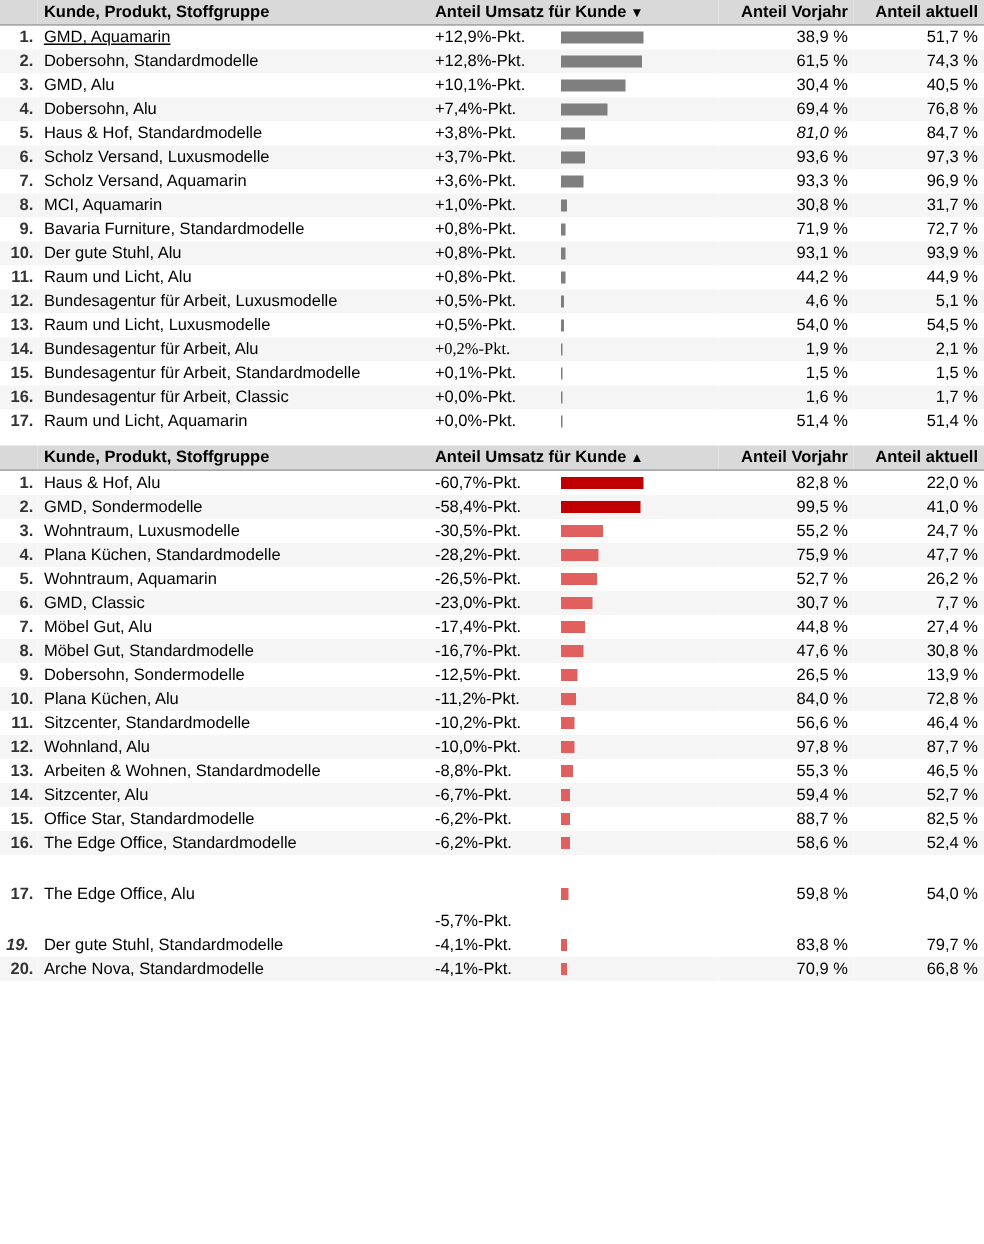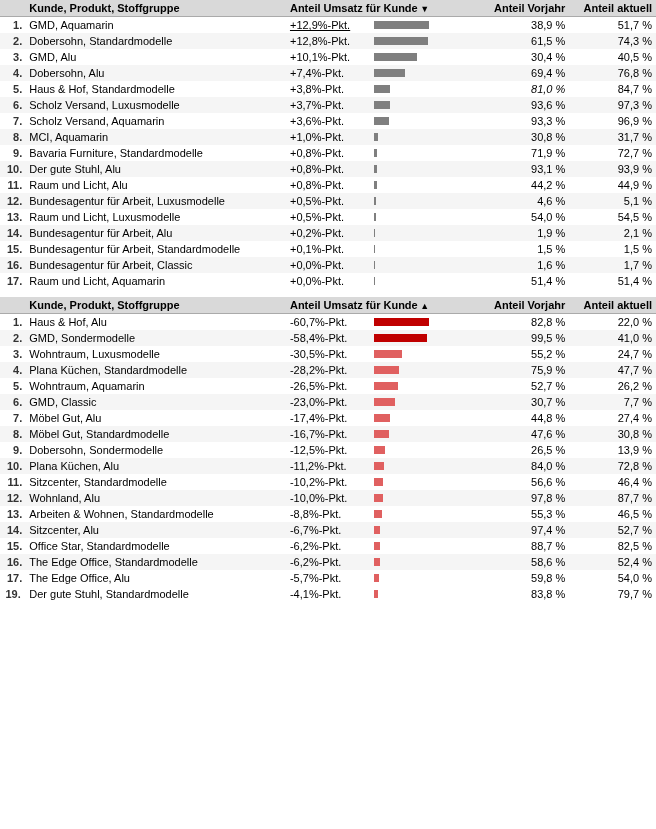--- a/index.html
+++ b/index.html
@@ -97,24 +97,24 @@
         <th style="width:22px;"></th>
         <th style="width:230px; text-align:left;">Kunde, Produkt, Stoffgruppe</th>
         <th class="sortable-down" style="width:170px; text-align:left;">Anteil Umsatz für Kunde</th>
         <th style="width:80px; text-align:right;">Anteil Vorjahr</th>
         <th style="width:70px; text-align:right;">Anteil aktuell</th>
       </tr>
     </thead>
     <tbody id="table1-body">
     <tr style="background: rgb(255, 255, 255);">
       <td class="col-rank" style="width:22px; text-align:right; padding-right:3px;">1.</td>
-      <td class="col-name" style="width:230px;">GMD, Aquamarin</td>
-      <td class="col-umsatz" style="width:170px;">
-        <div class="bar-cell">
-          <span style="color:#000; min-width:80px; display:inline-block;text-decoration:underline;">+12,9%-Pkt.</span>
+      <td class="col-name" style="width:230px;text-decoration:underline;">GMD, Aquamarin</td>
+      <td class="col-umsatz" style="width:170px;">
+        <div class="bar-cell">
+          <span style="color:#000; min-width:80px; display:inline-block;">+12,9%-Pkt.</span>
           <span class="bar-pos" style="width:55px;"></span>
         </div>
       </td>
       <td class="col-vorjahr" style="width:80px; text-align:right;">38,9 %</td>
       <td class="col-aktuell" style="width:70px; text-align:right;">51,7 %</td>
     </tr>
         <tr style="background: rgb(245, 245, 245);">
       <td class="col-rank" style="width:22px; text-align:right; padding-right:3px;">2.</td>
       <td class="col-name" style="width:230px;">Dobersohn, Standardmodelle</td>
       <td class="col-umsatz" style="width:170px;">
@@ -254,21 +254,21 @@
           <span style="color:#000; min-width:80px; display:inline-block;">+0,5%-Pkt.</span>
           <span class="bar-pos" style="width:2px;"></span>
         </div>
       </td>
       <td class="col-vorjahr" style="width:80px; text-align:right;">54,0 %</td>
       <td class="col-aktuell" style="width:70px; text-align:right;">54,5 %</td>
     </tr>
         <tr style="background: rgb(245, 245, 245);">
       <td class="col-rank" style="width:22px; text-align:right; padding-right:3px;">14.</td>
       <td class="col-name" style="width:230px;">Bundesagentur für Arbeit, Alu</td>
-      <td class="col-umsatz" style="width:170px;">
+      <td class="col-umsatz" style="width:170px;font-family:Liberation Serif, serif;">
         <div class="bar-cell">
           <span style="color:#000; min-width:80px; display:inline-block;">+0,2%-Pkt.</span>
           <span class="bar-pos" style="width:1px;"></span>
         </div>
       </td>
       <td class="col-vorjahr" style="width:80px; text-align:right;">1,9 %</td>
       <td class="col-aktuell" style="width:70px; text-align:right;">2,1 %</td>
     </tr>
         <tr style="background: rgb(255, 255, 255);">
       <td class="col-rank" style="width:22px; text-align:right; padding-right:3px;">15.</td>
@@ -480,21 +480,21 @@
     </tr>
         <tr style="background: rgb(245, 245, 245);">
       <td class="col-rank" style="width:22px; text-align:right; padding-right:3px;">14.</td>
       <td class="col-name" style="width:230px;">Sitzcenter, Alu</td>
       <td class="col-umsatz" style="width:170px;">
         <div class="bar-cell">
           <span style="color:#000; min-width:80px; display:inline-block;">-6,7%-Pkt.</span>
           <span class="bar-neg" style="width:6px;"></span>
         </div>
       </td>
-      <td class="col-vorjahr" style="width:80px; text-align:right;">97,4 %</td>
+      <td class="col-vorjahr" style="width:80px; text-align:right;">59,4 %</td>
       <td class="col-aktuell" style="width:70px; text-align:right;">52,7 %</td>
     </tr>
         <tr style="background: rgb(255, 255, 255);">
       <td class="col-rank" style="width:22px; text-align:right; padding-right:3px;">15.</td>
       <td class="col-name" style="width:230px;">Office Star, Standardmodelle</td>
       <td class="col-umsatz" style="width:170px;">
         <div class="bar-cell">
           <span style="color:#000; min-width:80px; display:inline-block;">-6,2%-Pkt.</span>
           <span class="bar-neg" style="width:6px;"></span>
         </div>
@@ -512,34 +512,46 @@
         </div>
       </td>
       <td class="col-vorjahr" style="width:80px; text-align:right;">58,6 %</td>
       <td class="col-aktuell" style="width:70px; text-align:right;">52,4 %</td>
     </tr>
         <tr style="background: rgb(255, 255, 255);">
       <td class="col-rank" style="width:22px; text-align:right; padding-right:3px;">17.</td>
       <td class="col-name" style="width:230px;">The Edge Office, Alu</td>
       <td class="col-umsatz" style="width:170px;">
         <div class="bar-cell">
-          <span style="color:#000; min-width:80px; display:inline-block;">-5,7%-Pkt.</span>
+          <span style="color:#000; min-width:80px; display:inline-block;margin-top:36px;">-5,7%-Pkt.</span>
           <span class="bar-neg" style="width:5px;"></span>
         </div>
       </td>
       <td class="col-vorjahr" style="width:80px; text-align:right;">59,8 %</td>
       <td class="col-aktuell" style="width:70px; text-align:right;">54,0 %</td>
     </tr>
         <tr style="background: rgb(255, 255, 255);">
-      <td class="col-rank" style="width:22px; text-align:center; padding-right:3px;">19.</td>
+      <td class="col-rank" style="width:22px; text-align:left; padding-right:3px;font-style:italic;">19.</td>
       <td class="col-name" style="width:230px;">Der gute Stuhl, Standardmodelle</td>
       <td class="col-umsatz" style="width:170px;">
         <div class="bar-cell">
           <span style="color:#000; min-width:80px; display:inline-block;">-4,1%-Pkt.</span>
           <span class="bar-neg" style="width:4px;"></span>
         </div>
       </td>
       <td class="col-vorjahr" style="width:80px; text-align:right;">83,8 %</td>
       <td class="col-aktuell" style="width:70px; text-align:right;">79,7 %</td>
+    </tr>
+        <tr style="background: rgb(245, 245, 245);">
+      <td class="col-rank" style="width:22px; text-align:right; padding-right:3px;">20.</td>
+      <td class="col-name" style="width:230px;">Arche Nova, Standardmodelle</td>
+      <td class="col-umsatz" style="width:170px;">
+        <div class="bar-cell">
+          <span style="color:#000; min-width:80px; display:inline-block;">-4,1%-Pkt.</span>
+          <span class="bar-neg" style="width:4px;"></span>
+        </div>
+      </td>
+      <td class="col-vorjahr" style="width:80px; text-align:right;">70,9 %</td>
+      <td class="col-aktuell" style="width:70px; text-align:right;">66,8 %</td>
     </tr>
       </tbody>
   </table>
 </div>
 
 </body></html>

